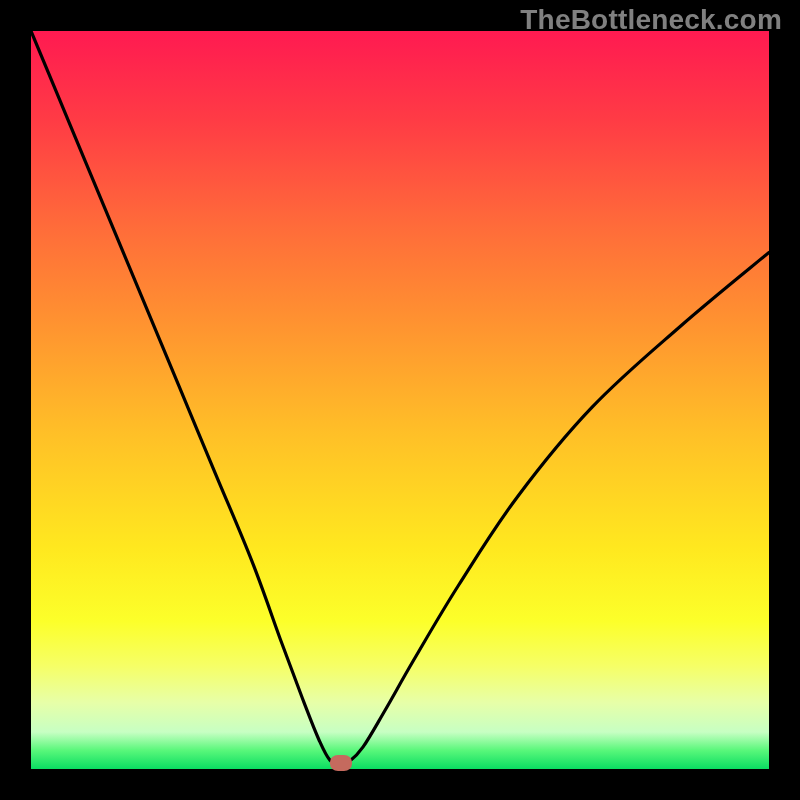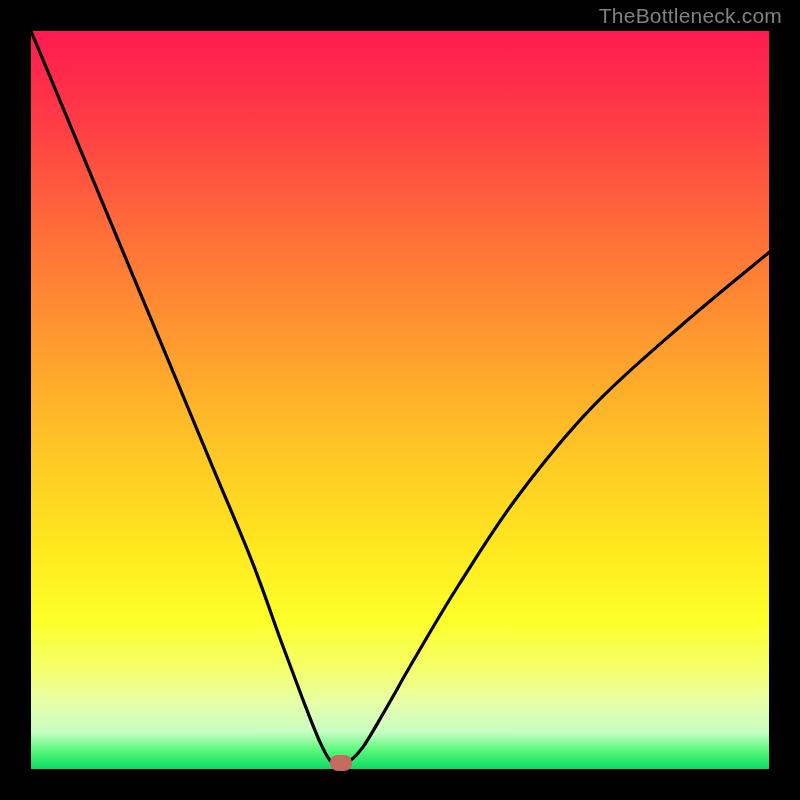--- a/index.html
+++ b/index.html
@@ -15,22 +15,22 @@
     position: relative;
     width: 800px;
     height: 800px;
     background: #000;
   }
   .watermark {
     position: absolute;
     top: 4px;
     right: 18px;
     color: #808080;
-    font-size: 21px;
-    font-weight: 400;
+    font-size: 28px;
+    font-weight: 700;
     letter-spacing: 0.2px;
     z-index: 5;
   }
   .plot {
     position: absolute;
     left: 31px;
     top: 31px;
     width: 738px;
     height: 738px;
     background: linear-gradient(to bottom,

